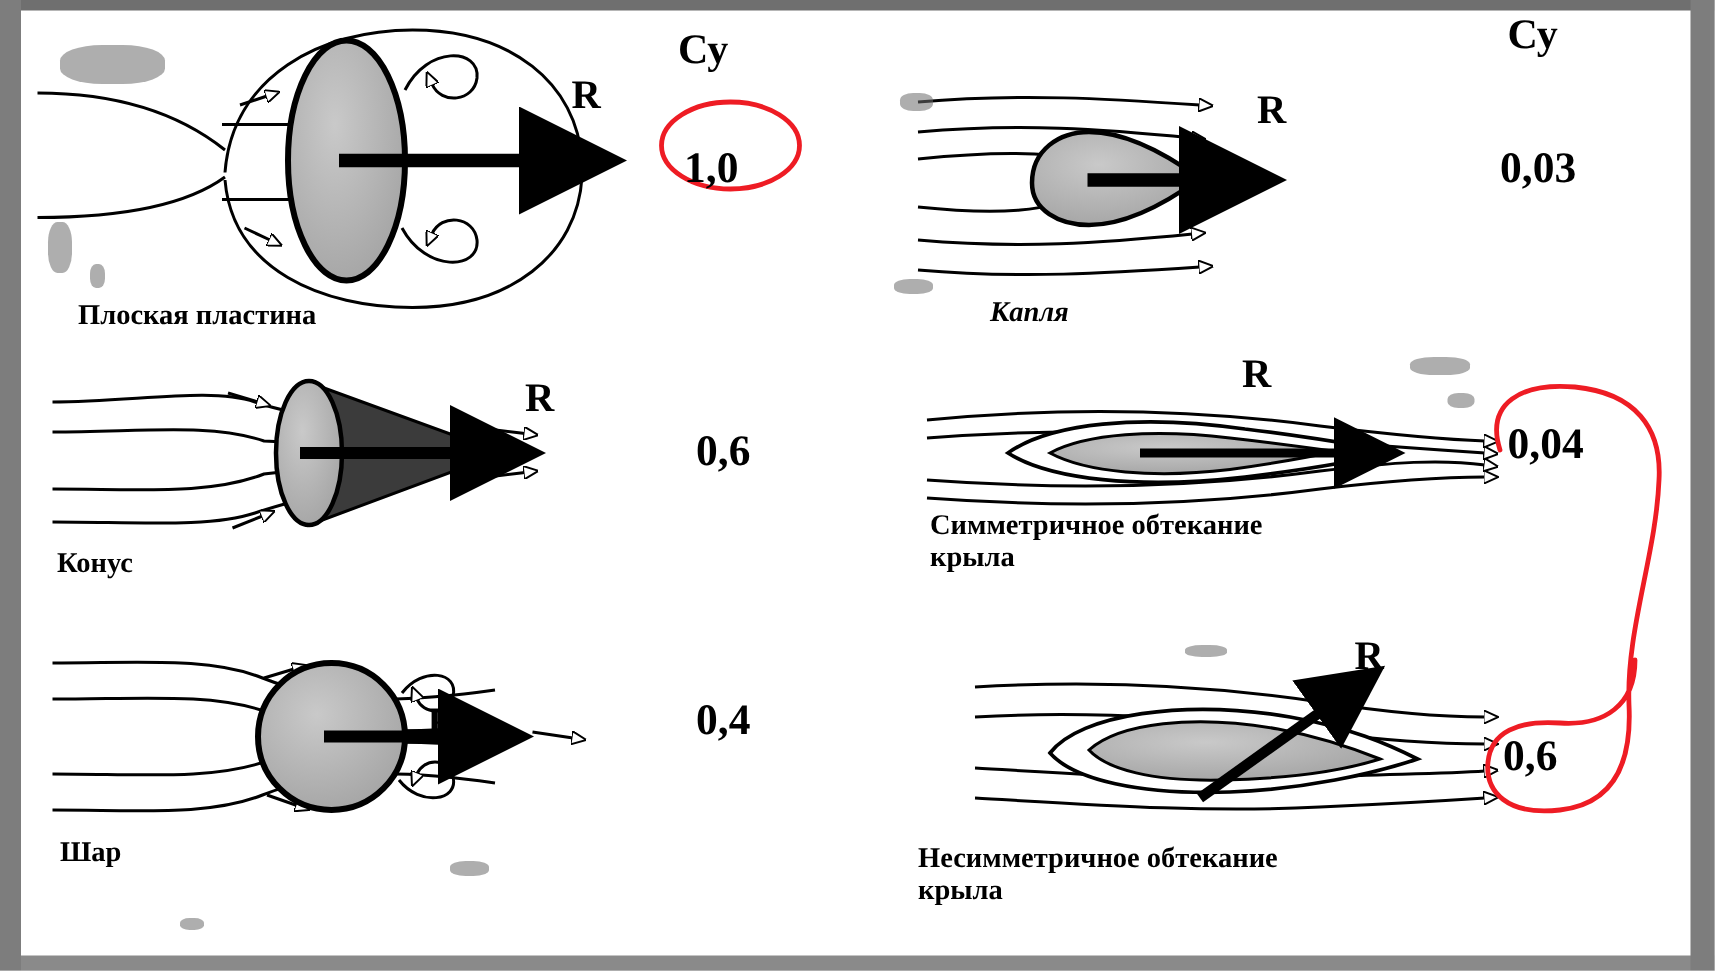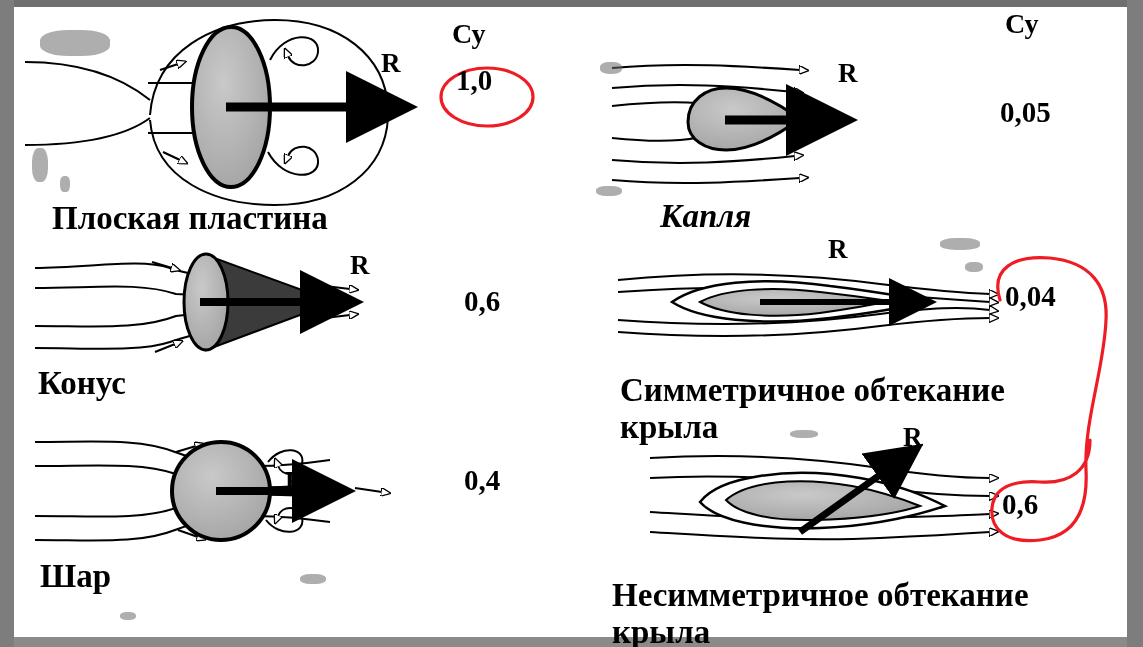--- a/index.html
+++ b/index.html
@@ -36,21 +36,21 @@
     position: absolute; left: 0; top: 0;
   }
   .lbl {
     position: absolute;
     font-family: "Liberation Serif", serif;
     font-weight: bold;
     color: #000;
     white-space: pre-line;
     line-height: 1.12;
   }
-  .caption { font-size: 33px; }
+  .caption { font-size: 19px; }
   .value { font-size: 29px; }
   .rlabel { font-size: 27px; }
   .cyhead { font-size: 28px; }
   .speck {
     position: absolute;
     background: #6b6b6b;
     border-radius: 40%;
     opacity: .55;
   }
 </style>
@@ -185,43 +185,43 @@
                C1104,370 1084,420 1086,470 C1088,510 1075,536 1040,540
                C1005,544 990,528 992,508 C994,488 1012,480 1040,482
                C1070,484 1090,470 1090,440" fill="none" stroke="#ee1c24" stroke-width="3.2" stroke-linecap="round"></path>
     </g>
   </svg>
 
   <div class="lbl cyhead" style="left:452px; top:18px;">Су</div>
   <div class="lbl cyhead" style="left:1005px; top:8px;">Су</div>
 
   <div class="lbl rlabel" style="left:381px; top:48px;">R</div>
-  <div class="lbl value" style="left:456px; top:64px;">1,0</div>
+  <div class="lbl value" style="left:456px; top:96px;">1,0</div>
   <div class="lbl caption" style="left:52px; top:200px;">Плоская пластина</div>
 
   <div class="lbl rlabel" style="left:350px; top:250px;">R</div>
   <div class="lbl value" style="left:464px; top:285px;">0,6</div>
   <div class="lbl caption" style="left:38px; top:365px;text-align:right;">Конус</div>
 
   <div class="lbl rlabel" style="left:285px; top:466px;">R</div>
   <div class="lbl value" style="left:464px; top:464px;font-family:Liberation Serif, serif;">0,4</div>
   <div class="lbl caption" style="left:40px; top:558px;">Шар</div>
 
   <div class="lbl rlabel" style="left:838px; top:58px;">R</div>
-  <div class="lbl value" style="left:1000px; top:96px;">0,05</div>
+  <div class="lbl value" style="left:1000px; top:96px;">0,03</div>
   <div class="lbl caption" style="left:660px; top:198px;font-style:italic;">Капля</div>
 
   <div class="lbl rlabel" style="left:828px; top:234px;">R</div>
   <div class="lbl value" style="left:1005px; top:280px;">0,04</div>
-  <div class="lbl caption" style="left:620px; top:372px;">Симметричное обтекание
+  <div class="lbl caption" style="left:620px; top:340px;">Симметричное обтекание
 крыла</div>
 
   <div class="lbl rlabel" style="left:903px; top:422px;">R</div>
   <div class="lbl value" style="left:1002px; top:488px;">0,6</div>
-  <div class="lbl caption" style="left:612px; top:562px;margin-top:15px;">Несимметричное обтекание
+  <div class="lbl caption" style="left:612px; top:562px;">Несимметричное обтекание
 крыла</div>
 
   <div class="speck" style="left:40px; top:30px; width:70px; height:26px;"></div>
   <div class="speck" style="left:32px; top:148px; width:16px; height:34px;"></div>
   <div class="speck" style="left:60px; top:176px; width:10px; height:16px;"></div>
   <div class="speck" style="left:600px; top:62px; width:22px; height:12px;"></div>
   <div class="speck" style="left:596px; top:186px; width:26px; height:10px;"></div>
   <div class="speck" style="left:940px; top:238px; width:40px; height:12px;"></div>
   <div class="speck" style="left:965px; top:262px; width:18px; height:10px;"></div>
   <div class="speck" style="left:790px; top:430px; width:28px; height:8px;"></div>

